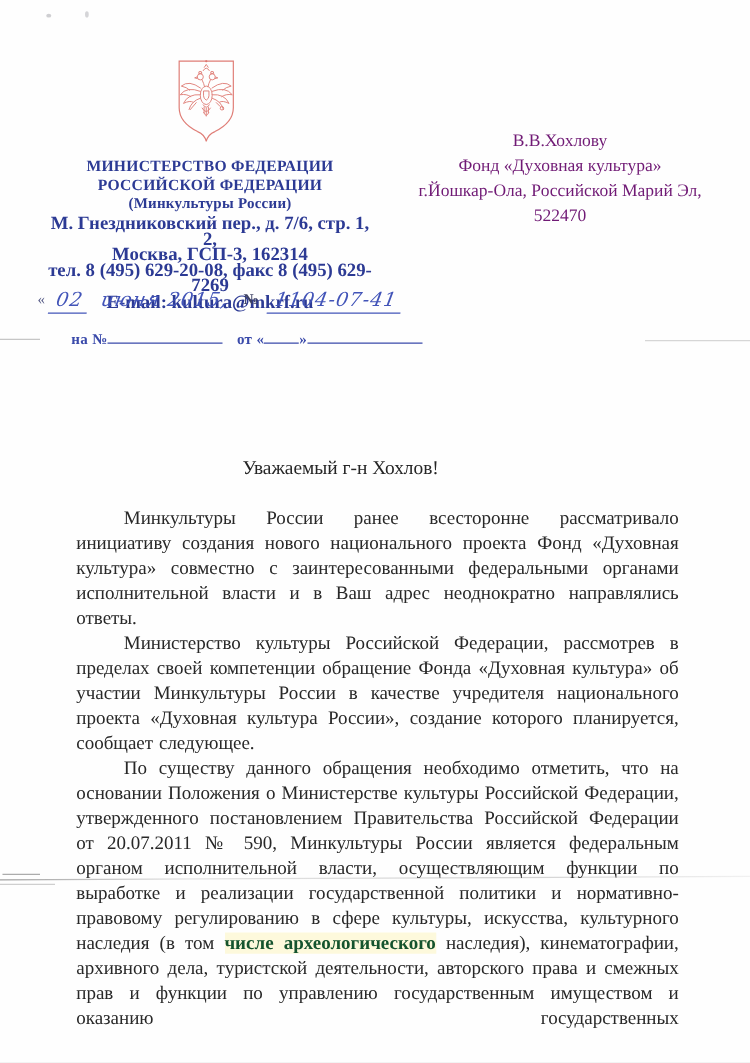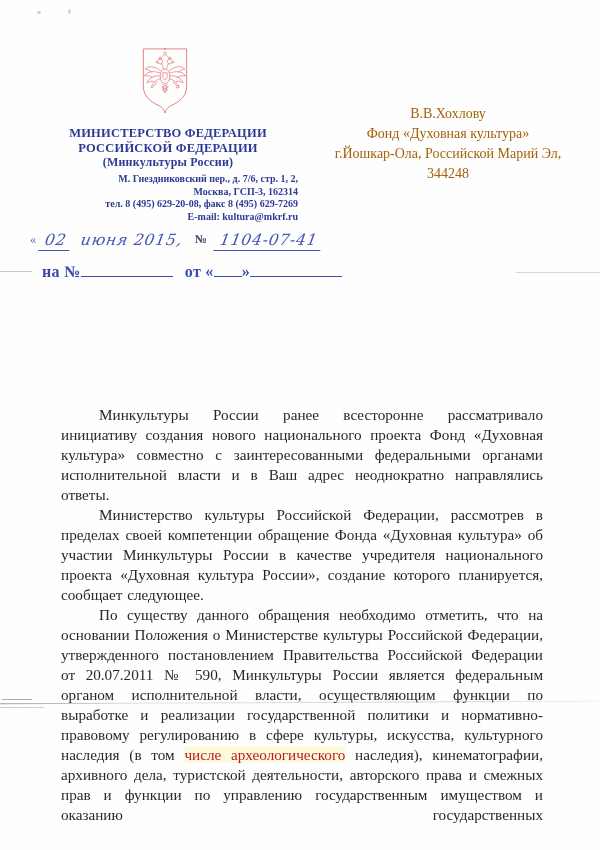--- a/index.html
+++ b/index.html
@@ -12,66 +12,66 @@
   
   .emblem { position:absolute; left:139px; top:45px; width:52px; height:72px; }
   .org-name {
     position:absolute; left:38px; top:126px; width:260px;
     text-align:center; color:#2c3a94; font-weight:bold;
     font-size:12.5px; line-height:14.5px; letter-spacing:.2px;
   }
   .org-name .sub { font-size:12px;text-align:center; }
   .org-address {
     position:absolute; left:38px; top:173px; width:260px;
-    text-align:right; color:#2c3a94; font-weight:bold;
-    font-size:10px; line-height:12.5px;
+    text-align:center; color:#2c3a94; font-weight:bold;
+    font-size:15px; line-height:12.5px;
   }
 
   
   .ref-line {
     position:absolute; left:30px; top:231px; width:280px; height:28px;
     white-space:nowrap;
   }
   .hw {
     font-family:"DejaVu Serif", serif; font-style:italic;
     color:#4254b8; font-size:15.5px; display:inline-block;
     transform:skewX(-10deg); letter-spacing:.8px;
   }
   .hw.ul { border-bottom:1.3px solid #4254b8; padding:0 5px 1px 5px; }
   .pr-quote { color:#5b608a; font-size:12px; vertical-align:2px; }
   .pr-num { color:#3d4163; font-size:12px; font-weight:bold; margin:0 4px 0 8px; vertical-align:2px; }
 
   .reply-line {
-    position:absolute; left:42px; top:263px; width:320px;
-    color:#3a4aaa; font-size:16px; font-weight:bold; letter-spacing:.3px;
+    position:absolute; left:57px; top:263px; width:320px;
+    color:#3a4aaa; font-size:12px; font-weight:bold; letter-spacing:.3px;
     white-space:nowrap;
   }
   .blank { display:inline-block; border-bottom:1px solid #3a4aaa; height:11px; vertical-align:baseline; }
   .b1 { width:92px; } .b2 { width:28px; } .b3 { width:92px; }
 
   
   .addressee {
     position:absolute; left:310px; top:104px; width:276px;
-    text-align:center; font-size:14px; line-height:20px; color:#a16207;
+    text-align:center; font-size:14px; line-height:20px; color:#701a75;
   }
   .addressee .gap { margin-top:22px; }
 
   
   .salutation {
     position:absolute; left:30px; top:366px; width:485px;
     text-align:center; font-size:15.5px; color:#262626;
   }
   .body-text {
     position:absolute; left:61px; top:405px; width:482px;
     font-size:15.2px; line-height:20px; text-align:justify;
     color:#282828; word-spacing:.06em;
   }
   .body-text p { margin:0; text-indent:38px; }
   .body-text p.cutoff { text-align-last:justify; }
-  .hl { color:#b91c1c; background:rgba(252,243,180,.45); }
+  .hl { color:#14532d; background:rgba(252,243,180,.45);font-weight:bold; }
 
   
   .artifact { position:absolute; pointer-events:none; }
   .fold-main {
     left:0; top:702px; width:600px; height:1px;
     background:linear-gradient(90deg, rgba(70,70,70,.5), rgba(120,120,120,.2) 25%, rgba(110,110,110,.3) 70%, rgba(150,150,150,.12));
     transform:rotate(-.25deg);
   }
   .fold-d1 { left:2px;  top:699px; width:30px; height:1px; background:rgba(90,90,90,.5); }
   .fold-d2 { left:0;    top:707px; width:44px; height:1px; background:rgba(120,120,120,.35); }
@@ -153,23 +153,24 @@
 
   <div class="reply-line">
     <span>на №</span><span class="blank b1"></span>
     <span style="margin-left:8px;">от «</span><span class="blank b2"></span><span>»</span><span class="blank b3"></span>
   </div>
 
   <div class="addressee">
     <div>В.В.Хохлову</div>
     <div>Фонд «Духовная культура»</div>
     <div>г.Йошкар-Ола, Российской Марий Эл,</div>
-    <div>344248</div>
+    <div>522470</div>
   </div>
 
+  <div class="salutation">Уважаемый г-н Хохлов!</div>
 
   <div class="body-text">
     <p>Минкультуры России ранее всесторонне рассматривало инициативу создания нового национального проекта Фонд «Духовная культура» совместно с заинтересованными федеральными органами исполнительной власти и в Ваш адрес неоднократно направлялись ответы.</p>
     <p>Министерство культуры Российской Федерации, рассмотрев в пределах своей компетенции обращение Фонда «Духовная культура» об участии Минкультуры России в качестве учредителя национального проекта «Духовная культура России», создание которого планируется, сообщает следующее.</p>
     <p class="cutoff"><span>По существу данного обращения необходимо отметить, что на основании Положения о Министерстве культуры Российской Федерации, утвержденного постановлением Правительства Российской Федерации от 20.07.2011 № 590, Минкультуры России является федеральным органом исполнительной власти, осуществляющим функции по выработке и реализации государственной политики и нормативно-правовому регулированию в сфере культуры, искусства, культурного наследия (в том </span><span class="hl">числе археологического</span><span> наследия), кинематографии, архивного дела, туристской деятельности, авторского права и смежных прав и функции по управлению государственным имуществом и оказанию государственных</span></p>
   </div>
 
 </div>
 
 </body></html>

